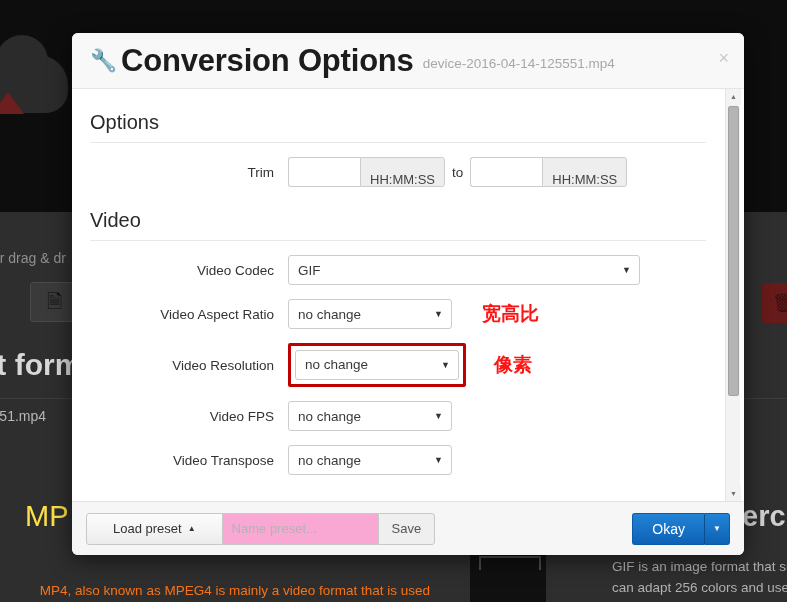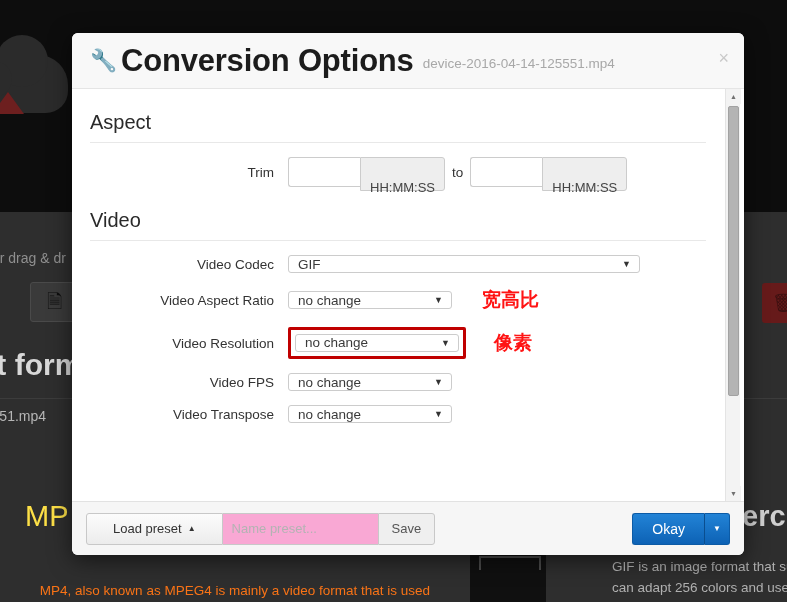--- a/index.html
+++ b/index.html
@@ -268,37 +268,37 @@
     padding: 0 6px;
     font-size: 13px;
     color: #555;
     outline: none;
     font-family: "Liberation Sans", sans-serif;
     background: #fff;
   }
   .ig-addon {
     height: 30px;
     line-height: 28px;
-    padding: 16px 9px;
+    padding: 8px 9px;
     background: #eeeeee;
     border: 1px solid #cccccc;
     border-radius: 0 3px 3px 0;
     font-size: 13px;
     color: #444;
     white-space: nowrap;
   }
   .to-sep {
     margin: 0 7px;
     font-size: 13.5px;
     color: #333;
   }
 
   .select-box {
     position: relative;
-    height: 18px;
+    height: 30px;
     border: 1px solid #cccccc;
     border-radius: 3px;
     background: #ffffff;
     display: flex;
     align-items: center;
     padding: 0 26px 0 9px;
     font-size: 13.5px;
     color: #3a3a3a;
     cursor: pointer;
     white-space: nowrap;
@@ -472,21 +472,21 @@
     <div class="modal-header">
       <span class="wrench-icon">🔧</span>
       <span class="modal-title">Conversion Options</span>
       <span class="modal-subtitle">device-2016-04-14-125551.mp4</span>
       <button class="modal-close">×</button>
     </div>
 
     <div class="modal-body">
 
       <div class="section">
-        <div class="section-title">Aspect</div>
+        <div class="section-title">Options</div>
         <div class="section-rule"></div>
 
         <div class="form-row">
           <div class="form-label">Trim</div>
           <div class="form-control-wrap">
             <span class="input-group">
               <input class="ig-input" type="text" value="" placeholder="" style="">
               <span class="ig-addon">HH:MM:SS</span>
             </span>
             <span class="to-sep">to</span>

